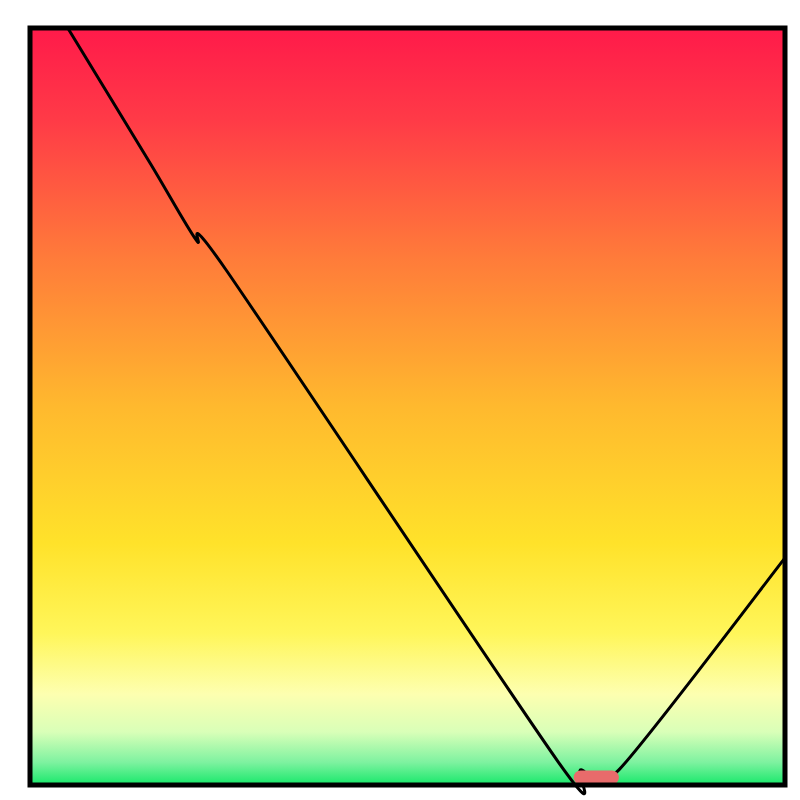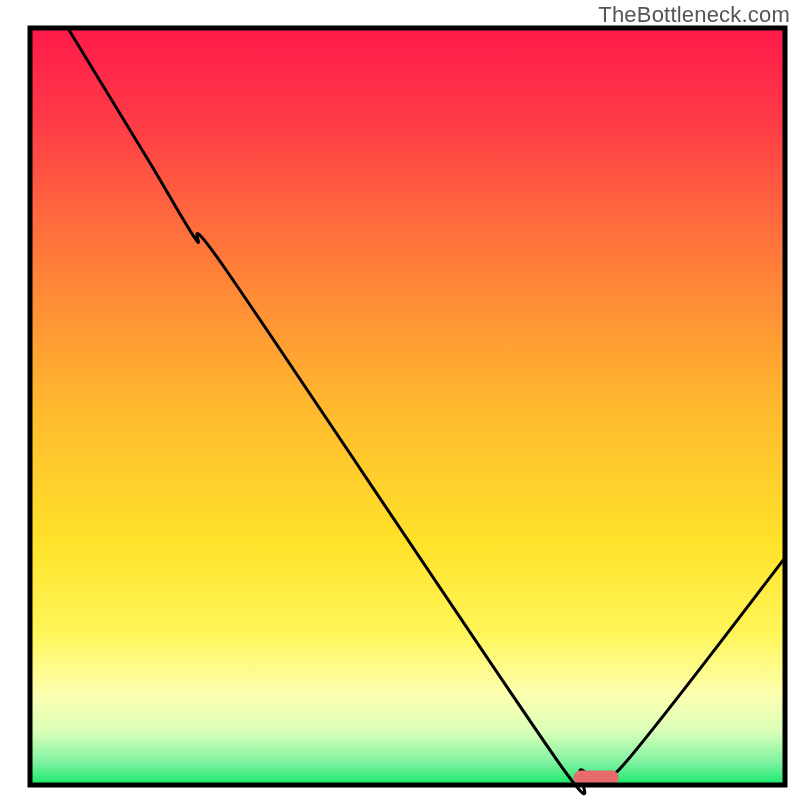--- a/index.html
+++ b/index.html
@@ -27,21 +27,20 @@
     letter-spacing: 0.2px;
   }
   svg {
     display: block;
   }
 </style>
 </head>
 <body>
 
 <div class="frame">
-  <div class="watermark">TheBottleneck.com</div>
   <svg id="plot" width="800" height="800" viewBox="0 0 800 800">
     <defs>
       <linearGradient id="bg-grad" x1="0" y1="0" x2="0" y2="1">
           <stop offset="0%" stop-color="#ff1a4a"></stop>
           <stop offset="12%" stop-color="#ff3a47"></stop>
           <stop offset="30%" stop-color="#ff7a3a"></stop>
           <stop offset="50%" stop-color="#ffb92e"></stop>
           <stop offset="68%" stop-color="#ffe22a"></stop>
           <stop offset="80%" stop-color="#fff65a"></stop>
           <stop offset="88%" stop-color="#fdffb0"></stop>

